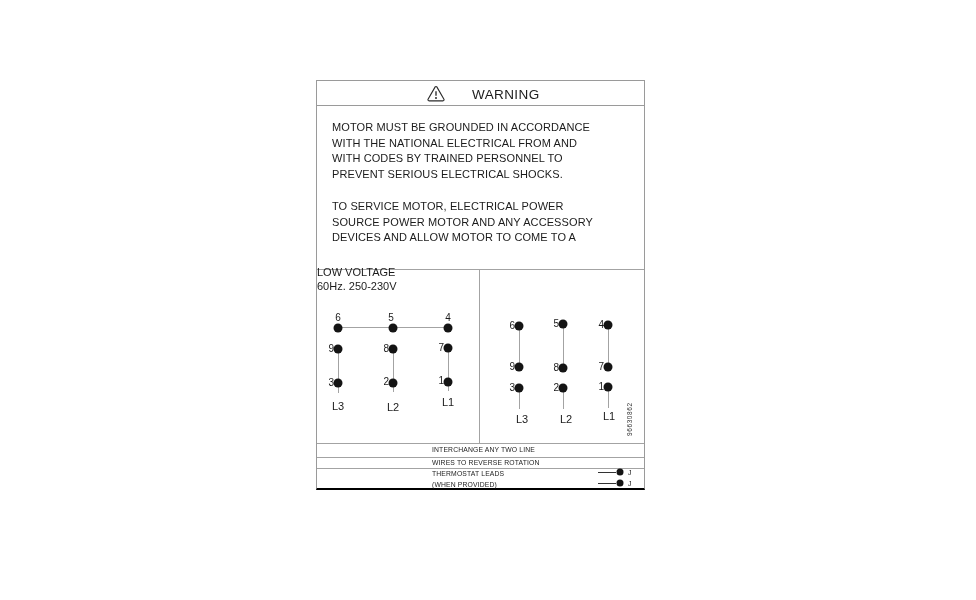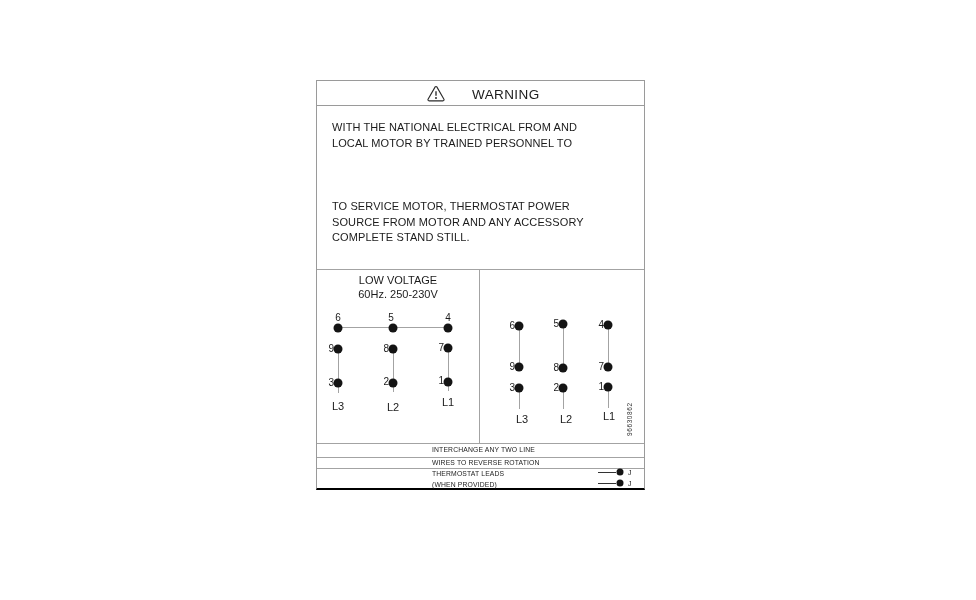--- a/index.html
+++ b/index.html
@@ -33,36 +33,38 @@
   <div class="hdr">
     <svg class="tri" width="18" height="17" viewBox="0 0 24 22">
       <path d="M10.9 2.2 L1.4 18.6 a1.5 1.5 0 0 0 1.3 2.2 h18.6 a1.5 1.5 0 0 0 1.3 -2.2 L13.1 2.2 a1.3 1.3 0 0 0 -2.2 0 Z" fill="none" stroke="#2b2b2b" stroke-width="1.5"></path>
       <line x1="12" y1="8" x2="12" y2="14" stroke="#2b2b2b" stroke-width="1.8"></line>
       <circle cx="12" cy="17" r="1.3" fill="#2b2b2b"></circle>
     </svg>
     <div class="hdr-title">WARNING</div>
   </div>
 
   <div class="bodytxt" style="top:39px;">
+    <div>MOTOR MUST BE GROUNDED IN ACCORDANCE</div>
     <div>WITH THE NATIONAL ELECTRICAL FROM AND</div>
-    <div>LOCAL MOTOR BY TRAINED PERSONNEL TO</div>
+    <div>WITH CODES BY TRAINED PERSONNEL TO</div>
+    <div>PREVENT SERIOUS ELECTRICAL SHOCKS.</div>
   </div>
   <div class="bodytxt" style="top:118px;">
-    <div>TO SERVICE MOTOR, THERMOSTAT POWER</div>
-    <div>SOURCE FROM MOTOR AND ANY ACCESSORY</div>
-    <div>COMPLETE STAND STILL.</div>
+    <div>TO SERVICE MOTOR, ELECTRICAL POWER</div>
+    <div>SOURCE POWER MOTOR AND ANY ACCESSORY</div>
+    <div>DEVICES AND ALLOW MOTOR TO COME TO A</div>
   </div>
 
   <div class="hl" style="left:0;top:188px;width:100%;"></div>
   <div class="vl" style="left:162px;top:188px;height:174px;"></div>
   <div class="hl" style="left:0;top:362px;width:100%;"></div>
   <div class="hl" style="left:0;top:376px;width:100%;"></div>
   <div class="hl" style="left:0;top:387px;width:100%;"></div>
 
-  <div class="vt" style="left:0;top:192px;width:162px;text-align:center;">
+  <div class="vt" style="left:0;top:184px;width:162px;text-align:left;">
     <div>LOW VOLTAGE</div>
     <div>60Hz. 250-230V</div>
   </div>
 
   <div class="hl" style="left:21px;top:246px;width:110px;"></div>
   <div class="vl" style="left:21px;top:268px;height:44px;"></div>
   <div class="vl" style="left:76px;top:268px;height:43px;"></div>
   <div class="vl" style="left:131px;top:267px;height:43px;"></div>
 
   <span class="num c" style="left:21px;top:232px;">6</span>

